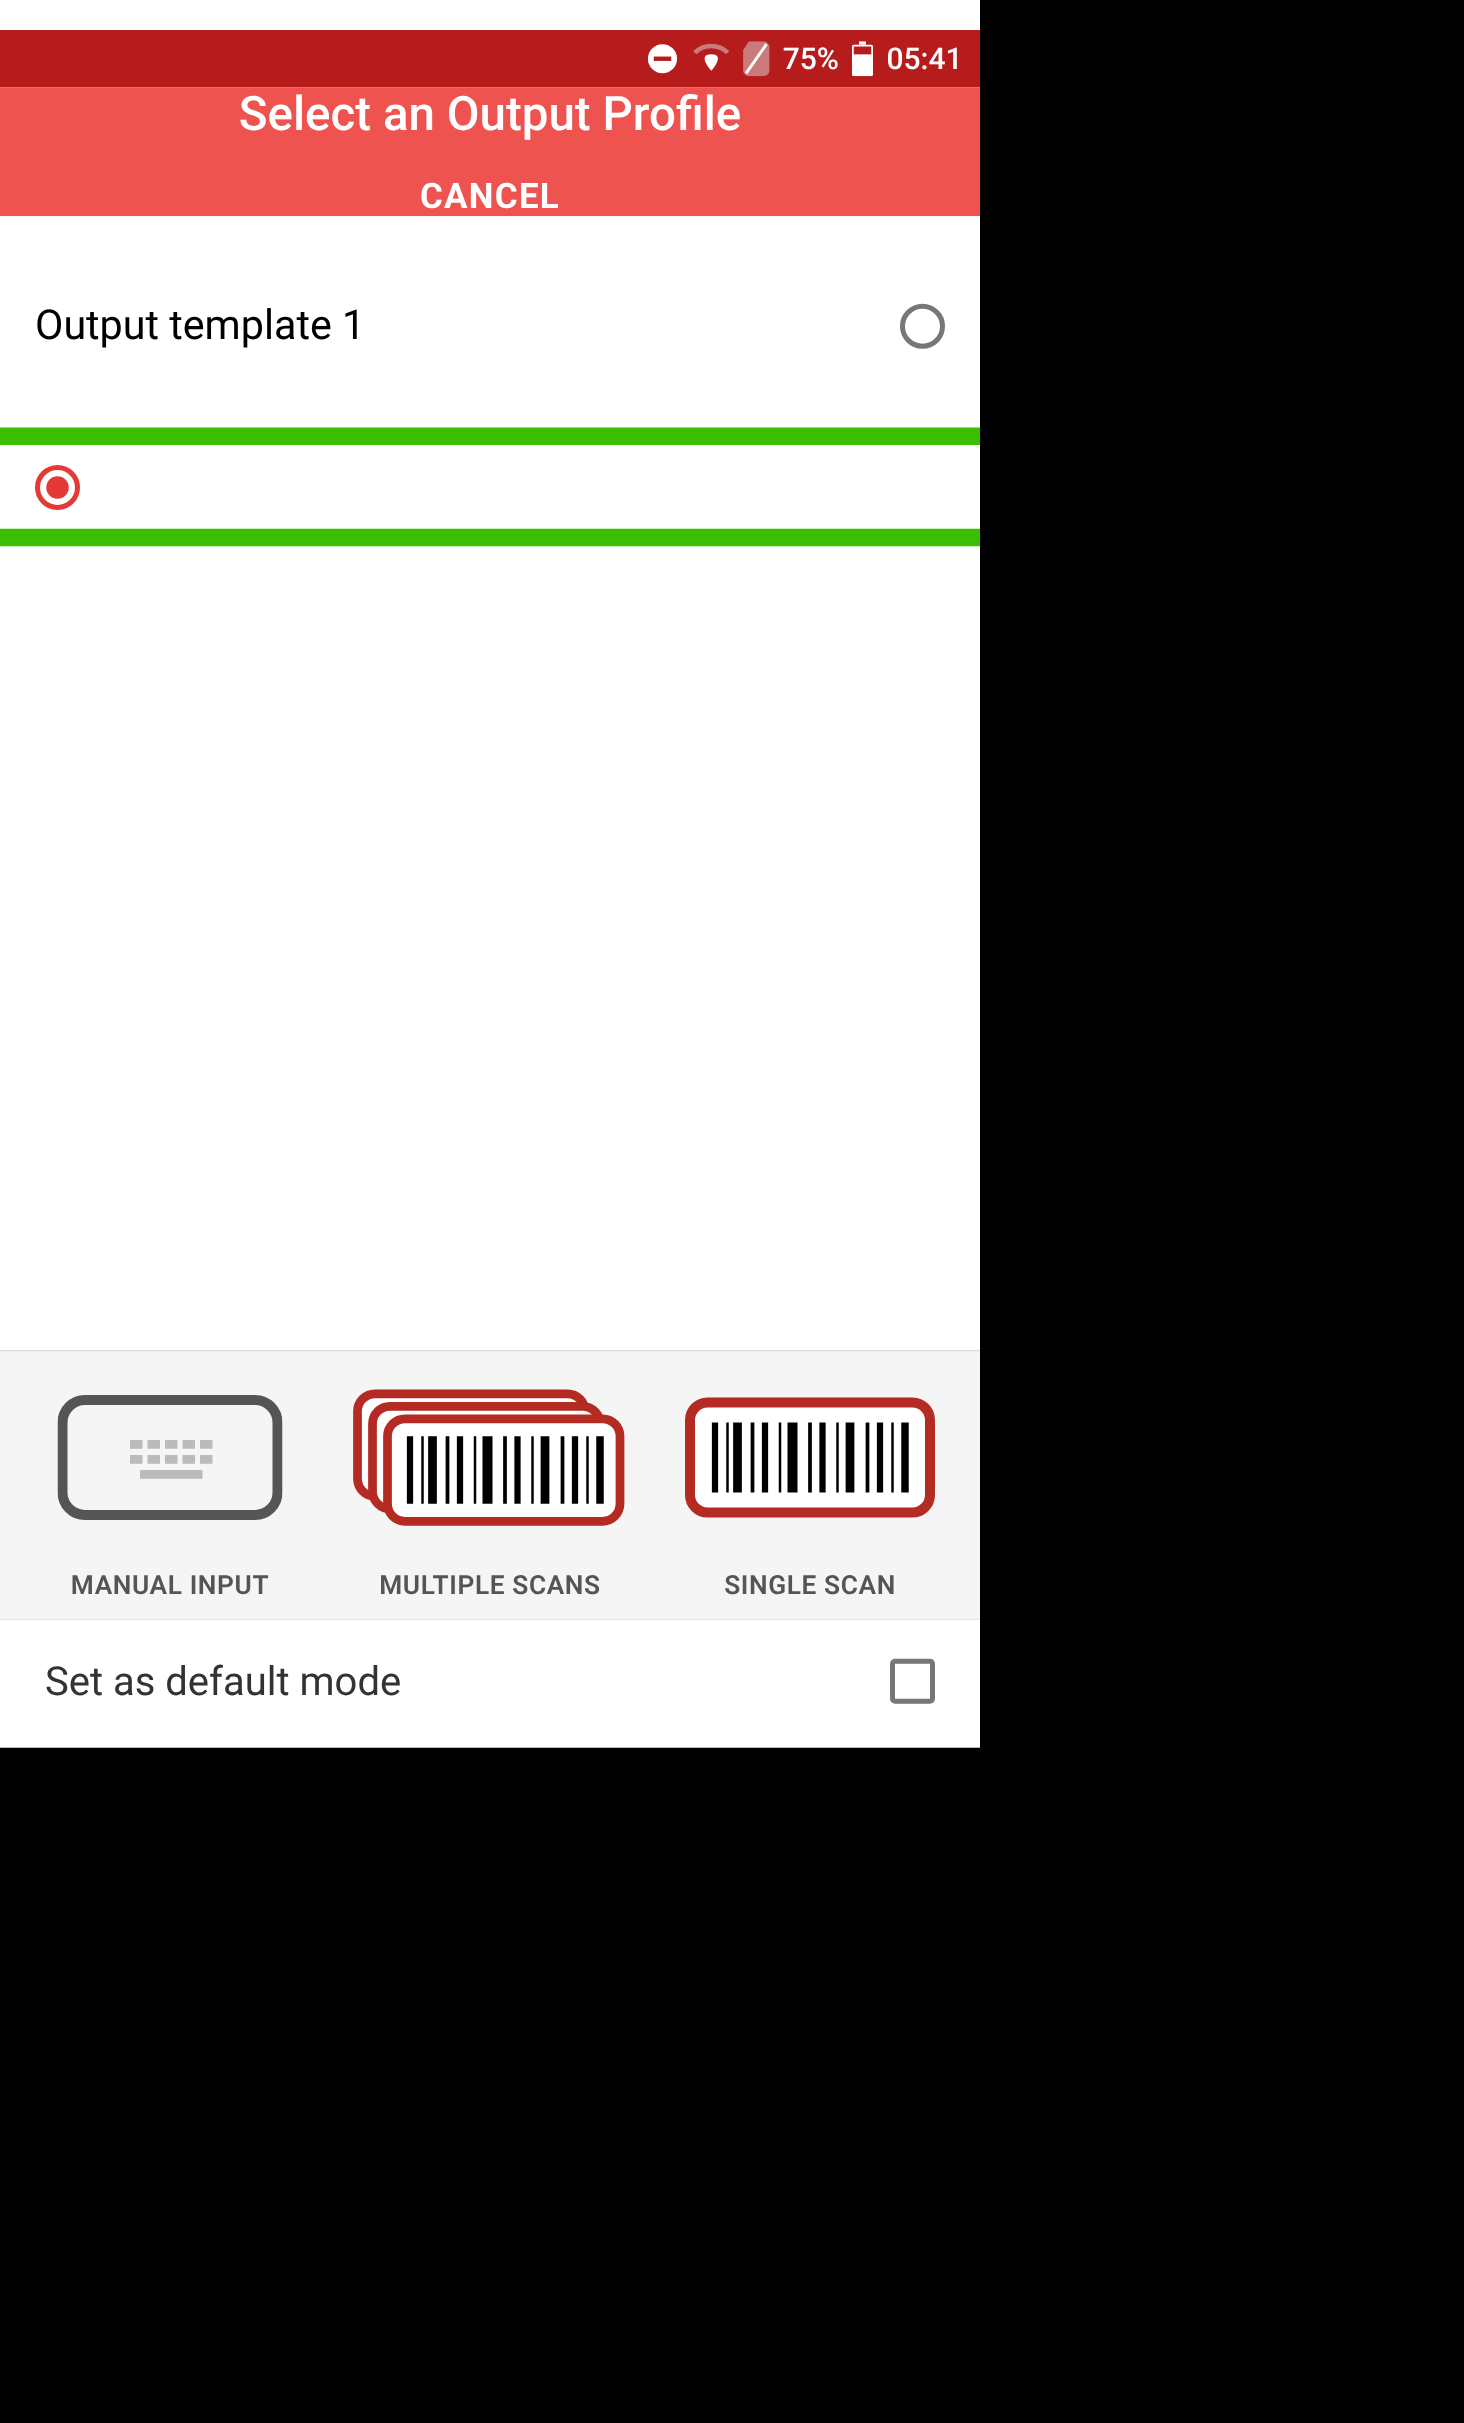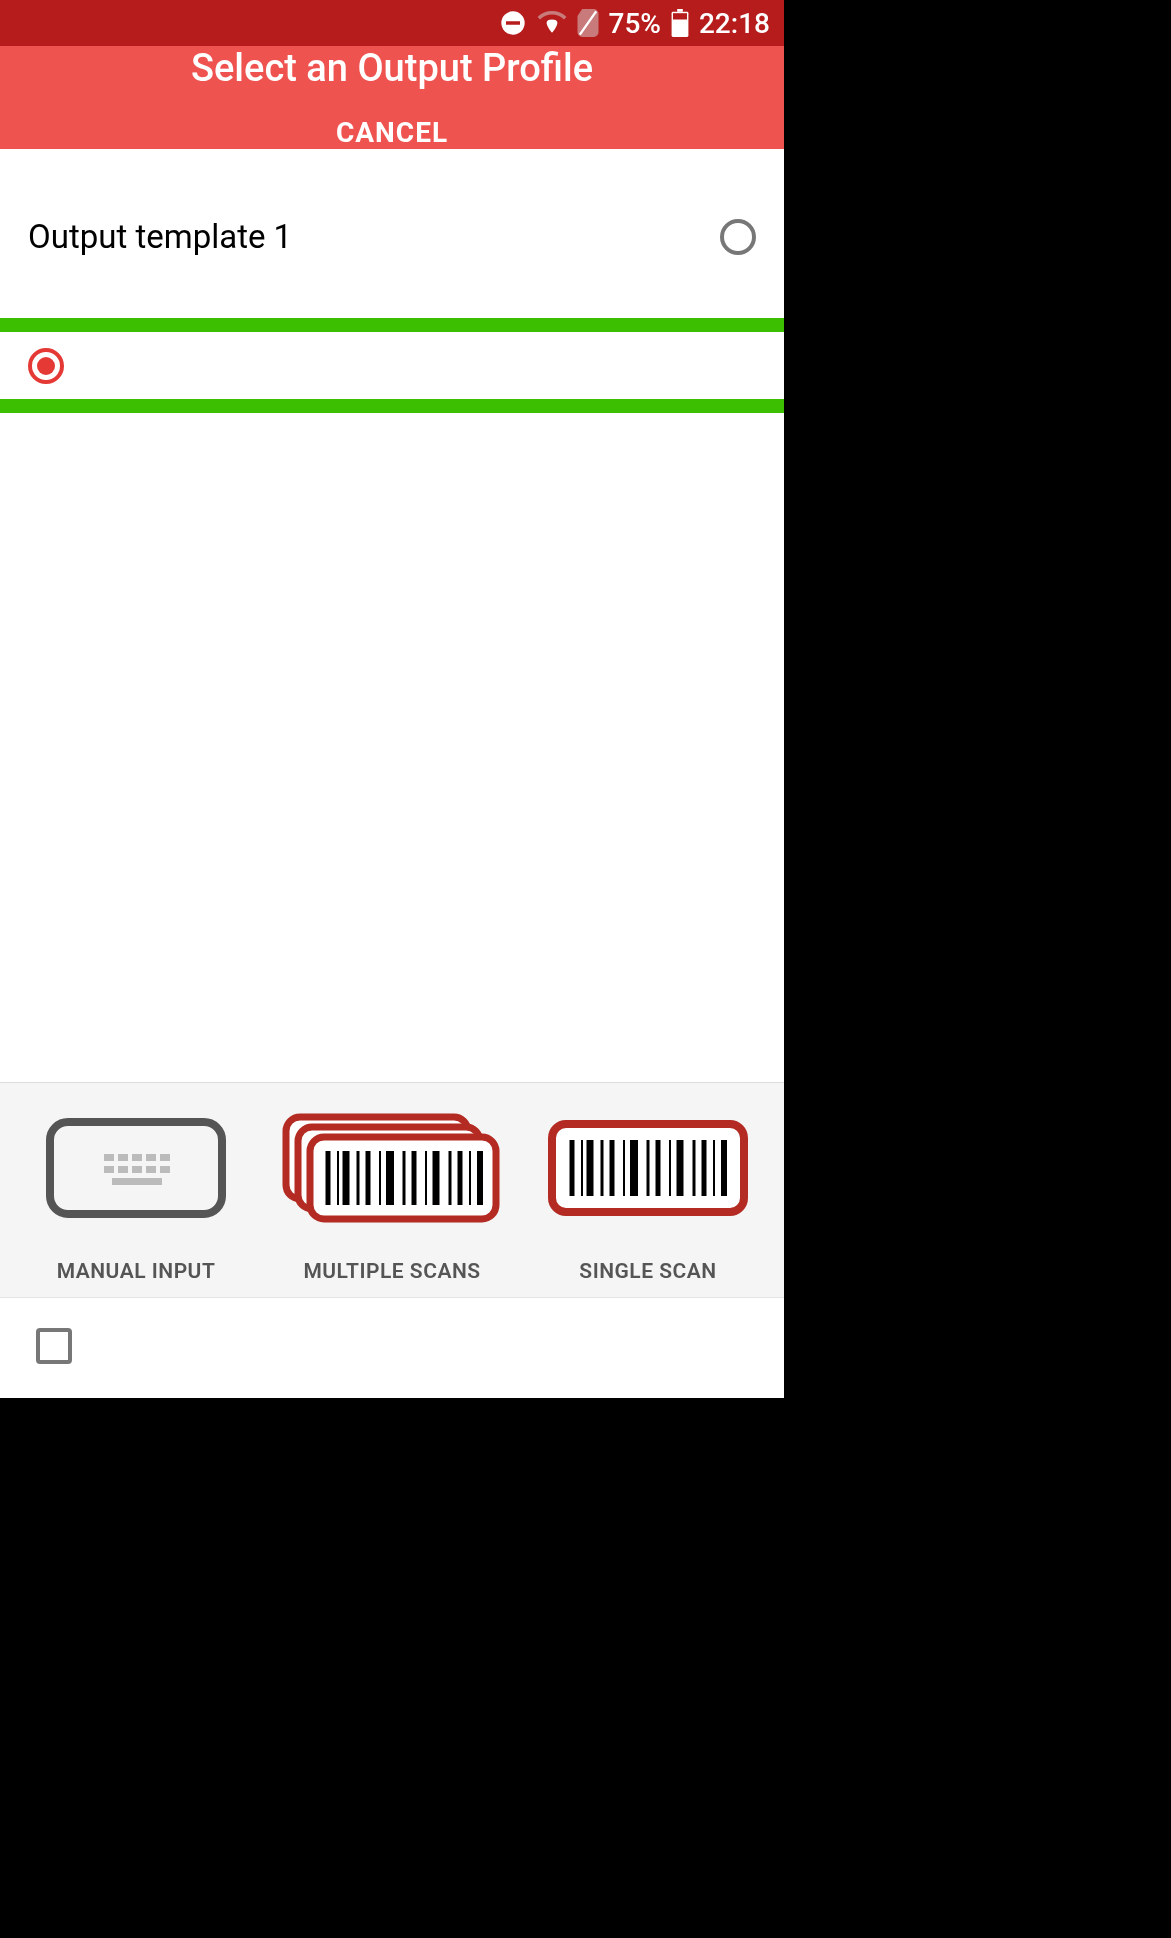--- a/index.html
+++ b/index.html
@@ -22,22 +22,23 @@
     
     .status-bar {
       height: 46px;
       background: #B71C1C;
       display: flex;
       align-items: center;
       justify-content: flex-end;
       padding: 0 14px;
       gap: 10px;
       color: #fff;
-      font-size: 28px;
+      font-size: 24px;
       font-weight: 500;
+      margin-top: 24px;
     }
     .status-bar .icon { display:flex; align-items:center; }
     .status-bar svg { display:block; }
     
     .app-bar {
       height: 103px;
       background: #EF5350;
       display: flex;
       align-items: center;
       justify-content: space-between;
@@ -156,21 +157,21 @@
         </svg>
     </span>
     <span>75%</span>
     <span class="icon">
       <svg width="18" height="28" viewBox="0 0 12 20">
           <rect x="4" y="0" width="4" height="2" fill="#fff"></rect>
           <rect x="0" y="2" width="12" height="18" rx="1" fill="#fff"></rect>
           <rect x="1" y="3" width="10" height="4.5" fill="#B71C1C"></rect>
         </svg>
     </span>
-    <span>22:18</span>
+    <span>05:41</span>
   </div>
 
   <div class="app-bar">
     <div class="title">Select an Output Profile</div>
     <div class="cancel">CANCEL</div>
   </div>
 
   <div class="list">
     <div class="list-item">
       <span>Output template 1</span>
@@ -257,17 +258,18 @@
               <line x1="176" y1="22" x2="176" y2="78" stroke-width="6"></line>
             </g>
           </svg>
         </div>
         <div class="mode-label">SINGLE SCAN</div>
       </div>
 
     </div>
 
     <div class="default-row">
+      <span>Set as default mode</span>
       <span class="checkbox"></span>
     </div>
   </div>
 
 </div>
 
 </body></html>

